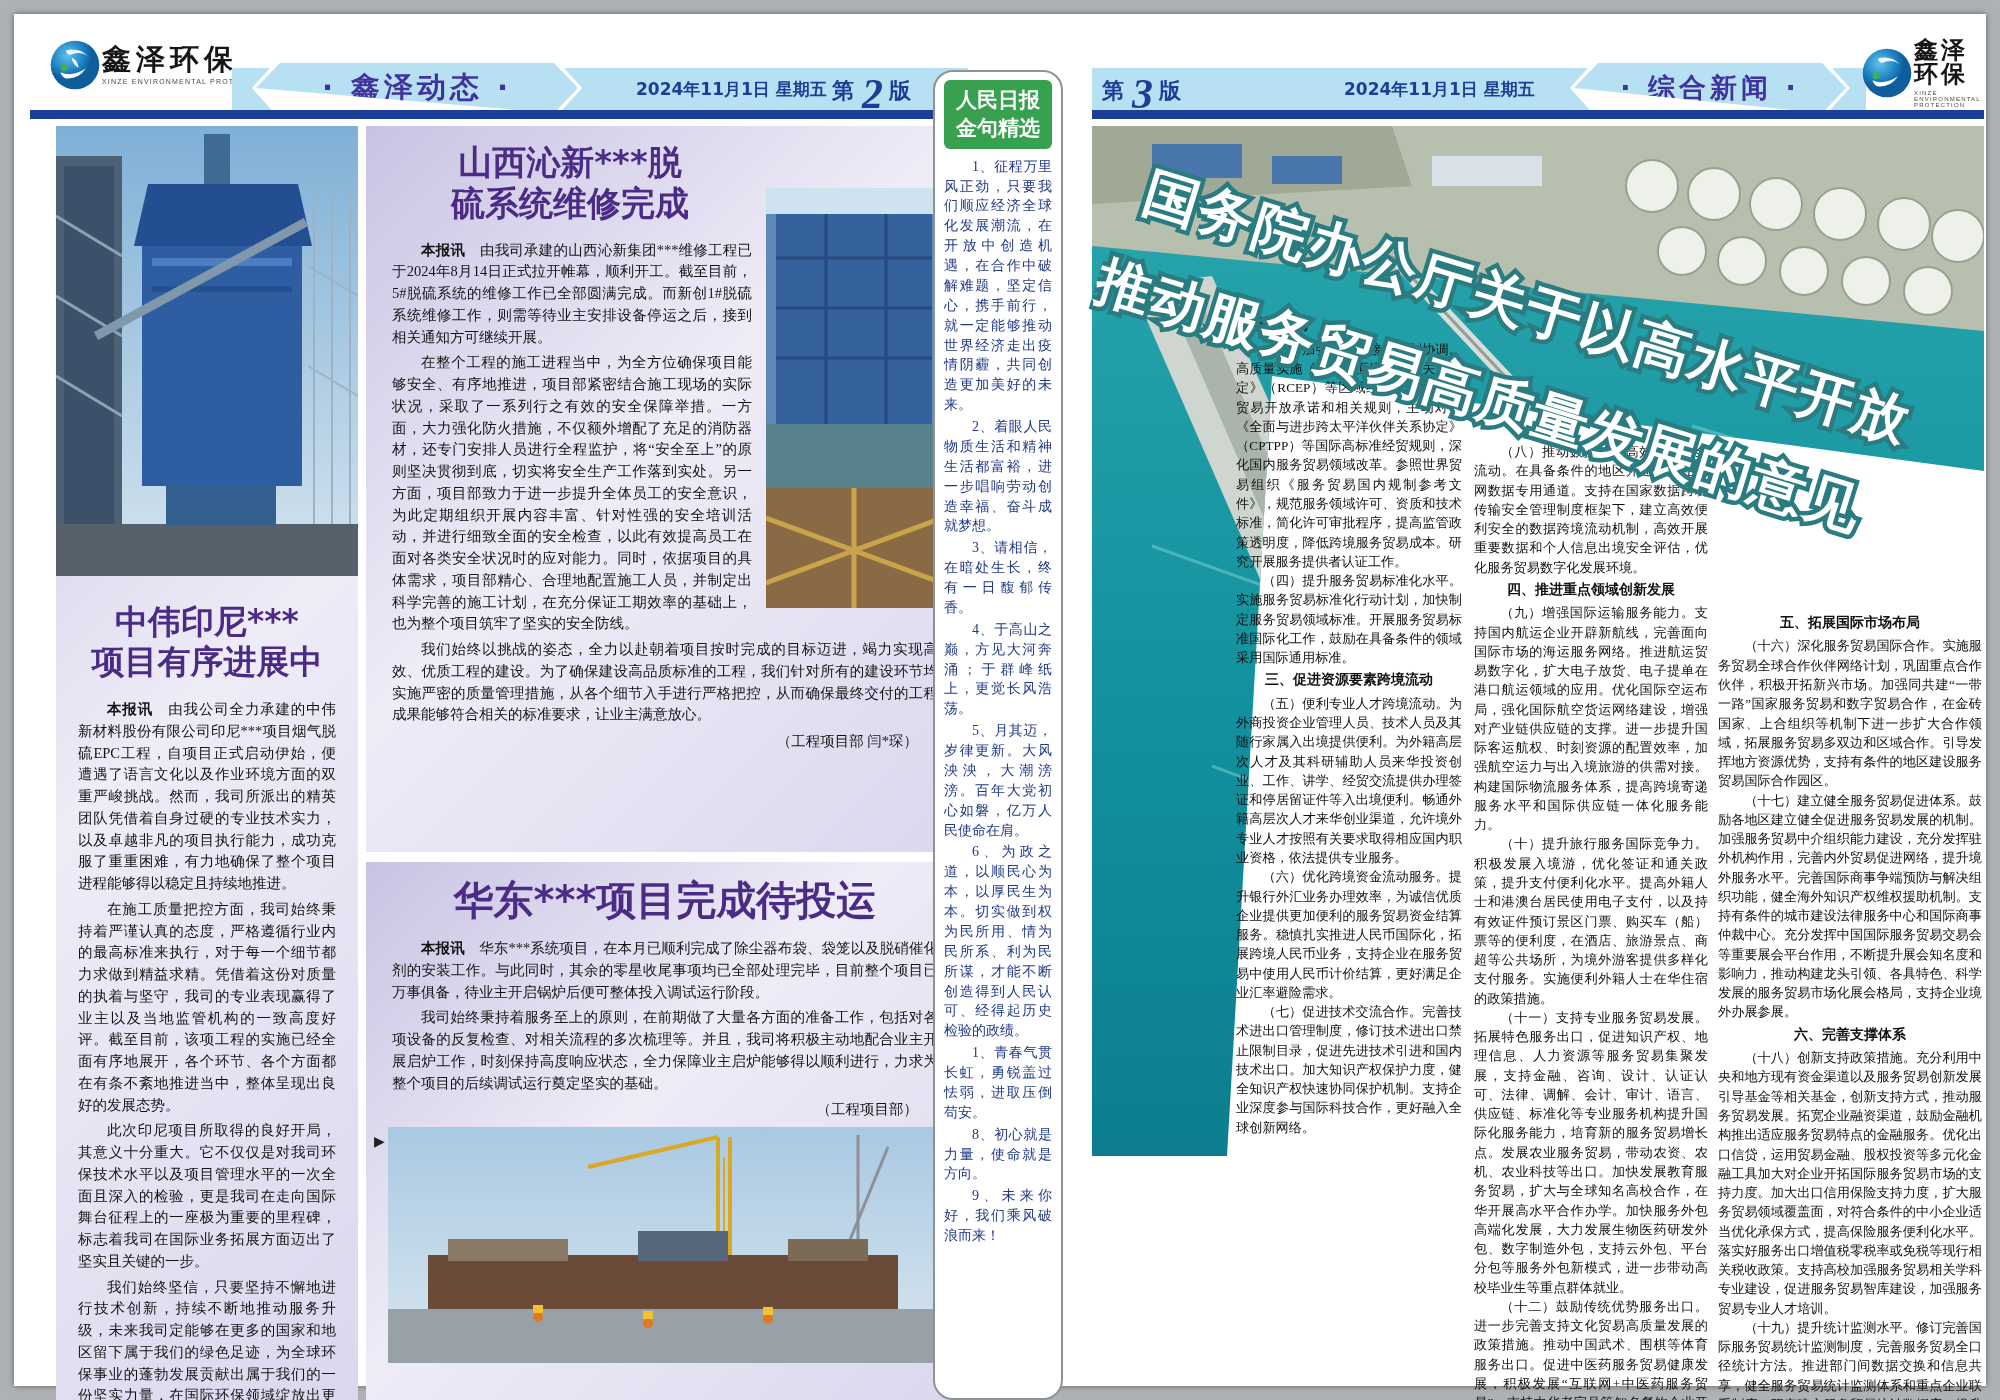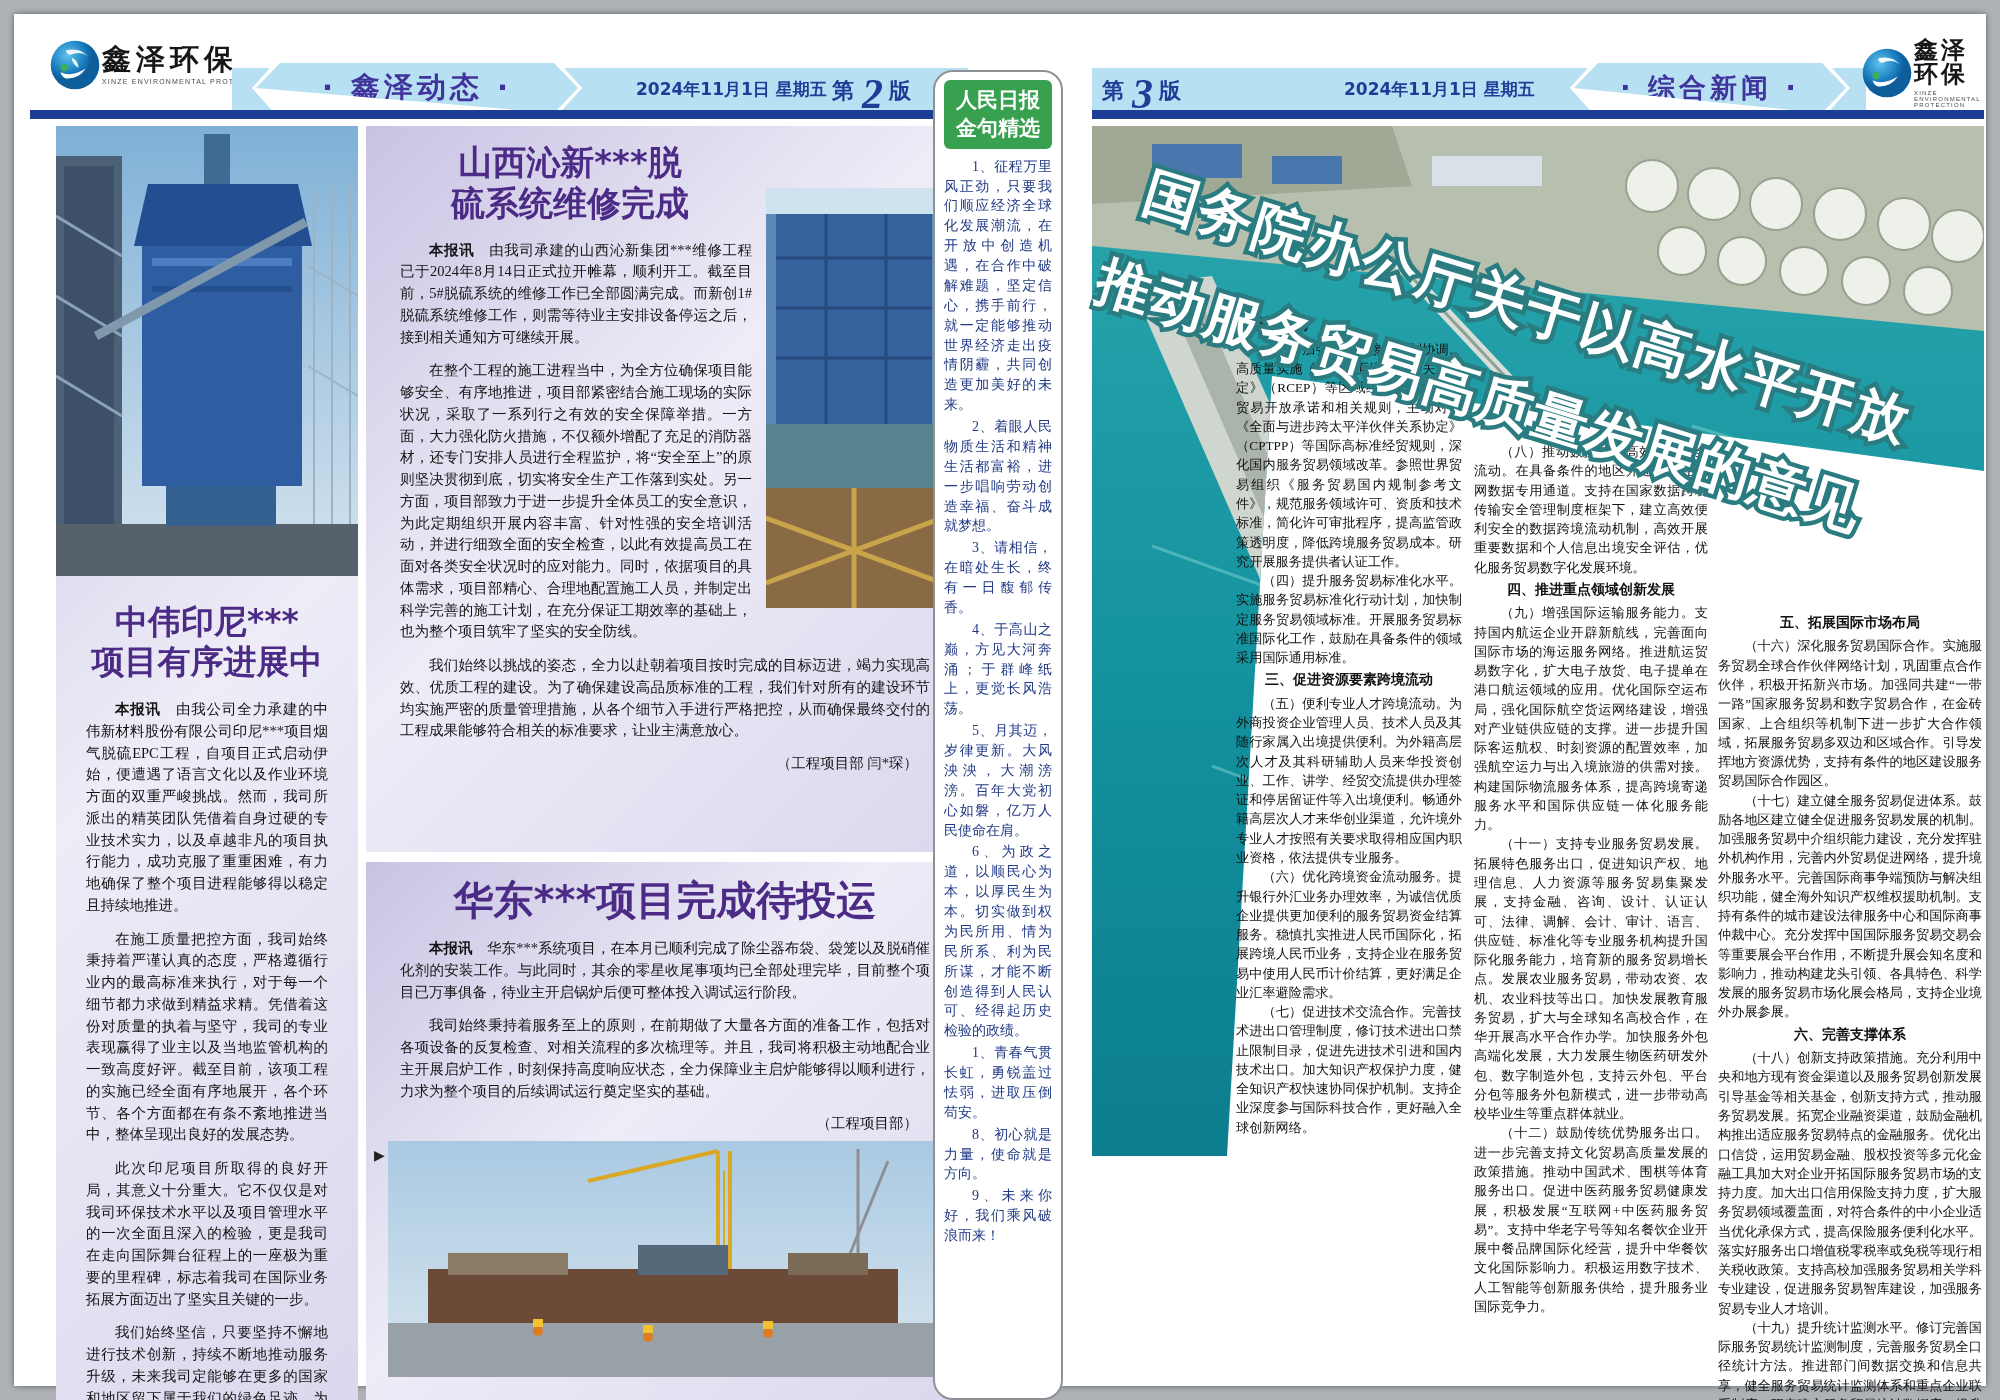--- a/index.html
+++ b/index.html
@@ -22,21 +22,21 @@
   .pageno{position:absolute;top:2px;color:#1c3e96;font-family:"Liberation Serif",serif;}
   .pageno .pfx,.pageno .sfx{font-size:22px;font-weight:bold;vertical-align:10px;letter-spacing:2px;}
   .pageno .num{font-size:42px;font-weight:bold;font-style:italic;padding:0 6px;}
   
   .qbox{position:absolute;left:919px;top:56px;width:130px;height:1330px;background:#fff;border:2px solid #8d9296;border-radius:20px;box-sizing:border-box;padding:8px 9px;overflow:hidden;z-index:5;}
   .qtitle{background:#38a14f;border-radius:6px;color:#fff;text-align:center;font-family:"DejaVu Sans","Liberation Sans",sans-serif;font-weight:bold;font-size:21px;line-height:1.35;padding:6px 0;margin-bottom:8px;}
   .quote{font-size:14px;line-height:1.42;color:#223a85;text-align:justify;text-indent:2em;margin:0 0 2px 0;}
   
   .panel{position:absolute;background:linear-gradient(135deg,#c9c3e3 0%,#eeecf7 45%,#dbd7ee 100%);overflow:hidden;box-sizing:border-box;}
   .atitle{font-family:"DejaVu Sans","Liberation Sans",sans-serif;font-weight:bold;color:#4b2b85;text-align:center;line-height:1.2;}
-  .lp-p{font-size:14.5px;line-height:1.5;color:#141414;text-align:justify;text-indent:2em;margin:12px;}
+  .lp-p{font-size:14.5px;line-height:1.5;color:#141414;text-align:justify;text-indent:2em;margin:4px;}
   .lp-p b{font-weight:bold;}
   .sig{font-size:14.5px;color:#141414;text-align:right;margin-top:6px;}
   .photo{display:block;}
   
   .rp-photo{position:absolute;left:1078px;top:112px;width:892px;height:1030px;overflow:hidden;
             clip-path:polygon(0 0,892px 0,892px 345px,180px 250px,135px 1030px,0 1030px);}
   .headline{position:absolute;left:1128px;top:120px;width:850px;height:230px;transform:rotate(17deg);transform-origin:0 0;z-index:4;pointer-events:none;}
   .rpcol{position:absolute;overflow:hidden;z-index:3;}
   .rp-p{font-size:13.2px;line-height:1.46;color:#111;text-align:justify;text-indent:2em;margin:0;}
   .rp-p.h{font-family:Liberation Mono, monospace;font-weight:bold;text-align:center;text-indent:0;font-size:14px;margin:3px 0;}
@@ -313,20 +313,21 @@
           <div class="rp-p">（五）便利专业人才跨境流动。为外商投资企业管理人员、技术人员及其随行家属入出境提供便利。为外籍高层次人才及其科研辅助人员来华投资创业、工作、讲学、经贸交流提供办理签证和停居留证件等入出境便利。畅通外籍高层次人才来华创业渠道，允许境外专业人才按照有关要求取得相应国内职业资格，依法提供专业服务。</div>
           <div class="rp-p">（六）优化跨境资金流动服务。提升银行外汇业务办理效率，为诚信优质企业提供更加便利的服务贸易资金结算服务。稳慎扎实推进人民币国际化，拓展跨境人民币业务，支持企业在服务贸易中使用人民币计价结算，更好满足企业汇率避险需求。</div>
           <div class="rp-p">（七）促进技术交流合作。完善技术进出口管理制度，修订技术进出口禁止限制目录，促进先进技术引进和国内技术出口。加大知识产权保护力度，健全知识产权快速协同保护机制。支持企业深度参与国际科技合作，更好融入全球创新网络。</div>
         </div>
     </div>
     <div class="rpcol" style="left:1460px;top:428px;width:234px;height:960px;">
       <div>
           <div class="rp-p">（八）推动数据跨境高效便利安全流动。在具备条件的地区开通国际互联网数据专用通道。支持在国家数据跨境传输安全管理制度框架下，建立高效便利安全的数据跨境流动机制，高效开展重要数据和个人信息出境安全评估，优化服务贸易数字化发展环境。</div>
           <div class="rp-p h">四、推进重点领域创新发展</div>
           <div class="rp-p">（九）增强国际运输服务能力。支持国内航运企业开辟新航线，完善面向国际市场的海运服务网络。推进航运贸易数字化，扩大电子放货、电子提单在港口航运领域的应用。优化国际空运布局，强化国际航空货运网络建设，增强对产业链供应链的支撑。进一步提升国际客运航权、时刻资源的配置效率，加强航空运力与出入境旅游的供需对接。构建国际物流服务体系，提高跨境寄递服务水平和国际供应链一体化服务能力。</div>
+          <div class="rp-p">（十）提升旅行服务国际竞争力。积极发展入境游，优化签证和通关政策，提升支付便利化水平。提高外籍人士和港澳台居民使用电子支付，以及持有效证件预订景区门票、购买车（船）票等的便利度，在酒店、旅游景点、商超等公共场所，为境外游客提供多样化支付服务。实施便利外籍人士在华住宿的政策措施。</div>
           <div class="rp-p">（十一）支持专业服务贸易发展。拓展特色服务出口，促进知识产权、地理信息、人力资源等服务贸易集聚发展，支持金融、咨询、设计、认证认可、法律、调解、会计、审计、语言、供应链、标准化等专业服务机构提升国际化服务能力，培育新的服务贸易增长点。发展农业服务贸易，带动农资、农机、农业科技等出口。加快发展教育服务贸易，扩大与全球知名高校合作，在华开展高水平合作办学。加快服务外包高端化发展，大力发展生物医药研发外包、数字制造外包，支持云外包、平台分包等服务外包新模式，进一步带动高校毕业生等重点群体就业。</div>
           <div class="rp-p">（十二）鼓励传统优势服务出口。进一步完善支持文化贸易高质量发展的政策措施。推动中国武术、围棋等体育服务出口。促进中医药服务贸易健康发展，积极发展“互联网+中医药服务贸易”。支持中华老字号等知名餐饮企业开展中餐品牌国际化经营，提升中华餐饮文化国际影响力。积极运用数字技术、人工智能等创新服务供给，提升服务业国际竞争力。</div>
         </div>
     </div>
     <div class="rpcol" style="left:1704px;top:596px;width:264px;height:792px;">
       <div>
           <div class="rp-p h">五、拓展国际市场布局</div>
           <div class="rp-p">（十六）深化服务贸易国际合作。实施服务贸易全球合作伙伴网络计划，巩固重点合作伙伴，积极开拓新兴市场。加强同共建“一带一路”国家服务贸易和数字贸易合作，在金砖国家、上合组织等机制下进一步扩大合作领域，拓展服务贸易多双边和区域合作。引导发挥地方资源优势，支持有条件的地区建设服务贸易国际合作园区。</div>
           <div class="rp-p">（十七）建立健全服务贸易促进体系。鼓励各地区建立健全促进服务贸易发展的机制。加强服务贸易中介组织能力建设，充分发挥驻外机构作用，完善内外贸易促进网络，提升境外服务水平。完善国际商事争端预防与解决组织功能，健全海外知识产权维权援助机制。支持有条件的城市建设法律服务中心和国际商事仲裁中心。充分发挥中国国际服务贸易交易会等重要展会平台作用，不断提升展会知名度和影响力，推动构建龙头引领、各具特色、科学发展的服务贸易市场化展会格局，支持企业境外办展参展。</div>
           <div class="rp-p h">六、完善支撑体系</div>

